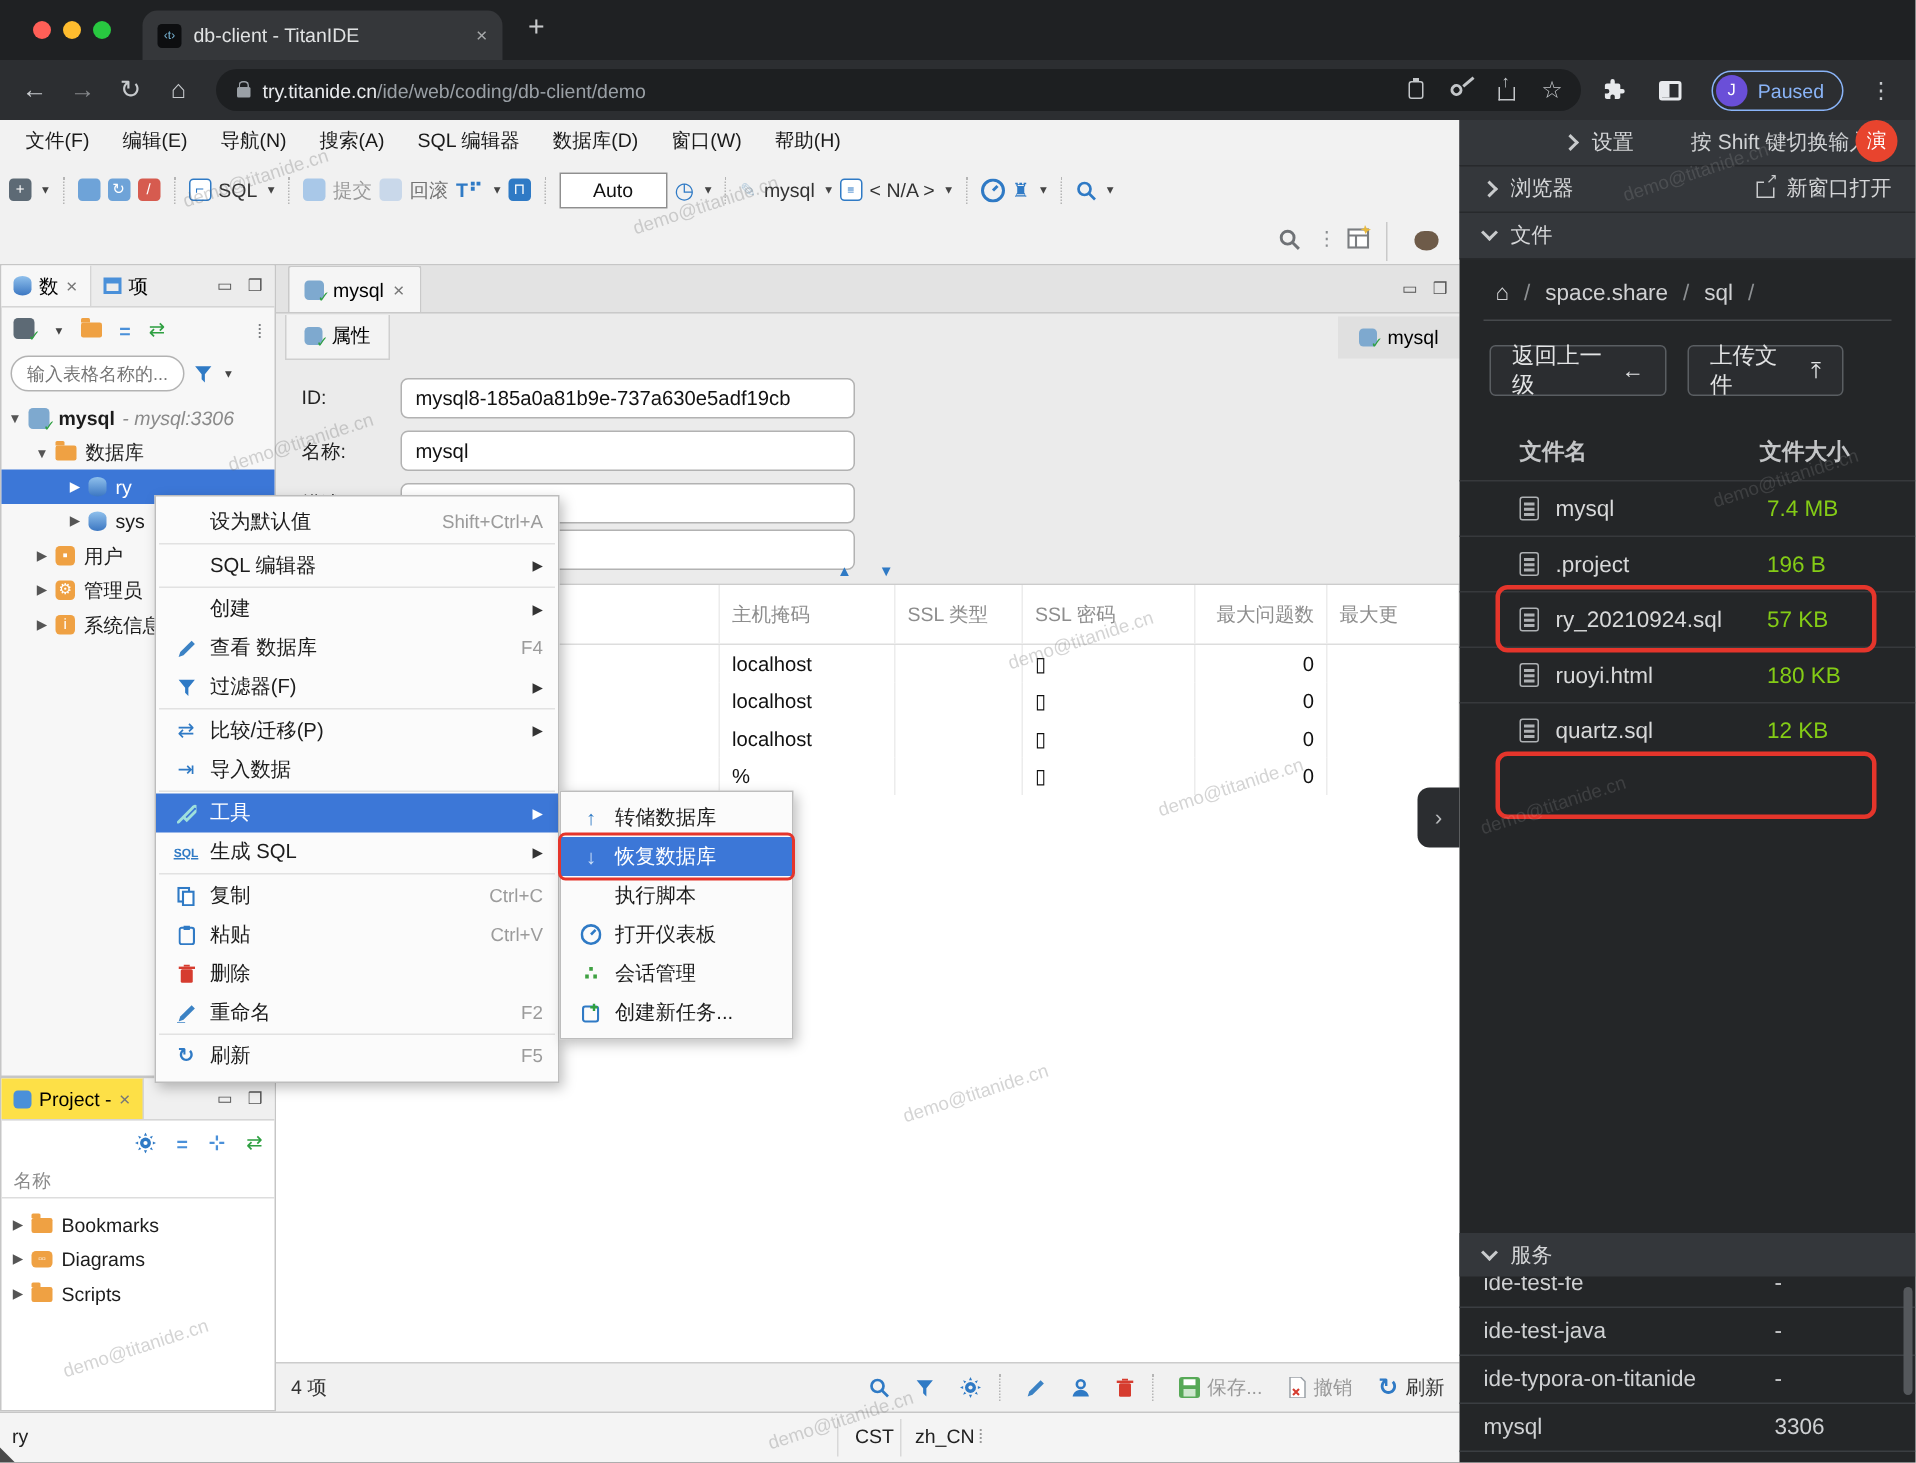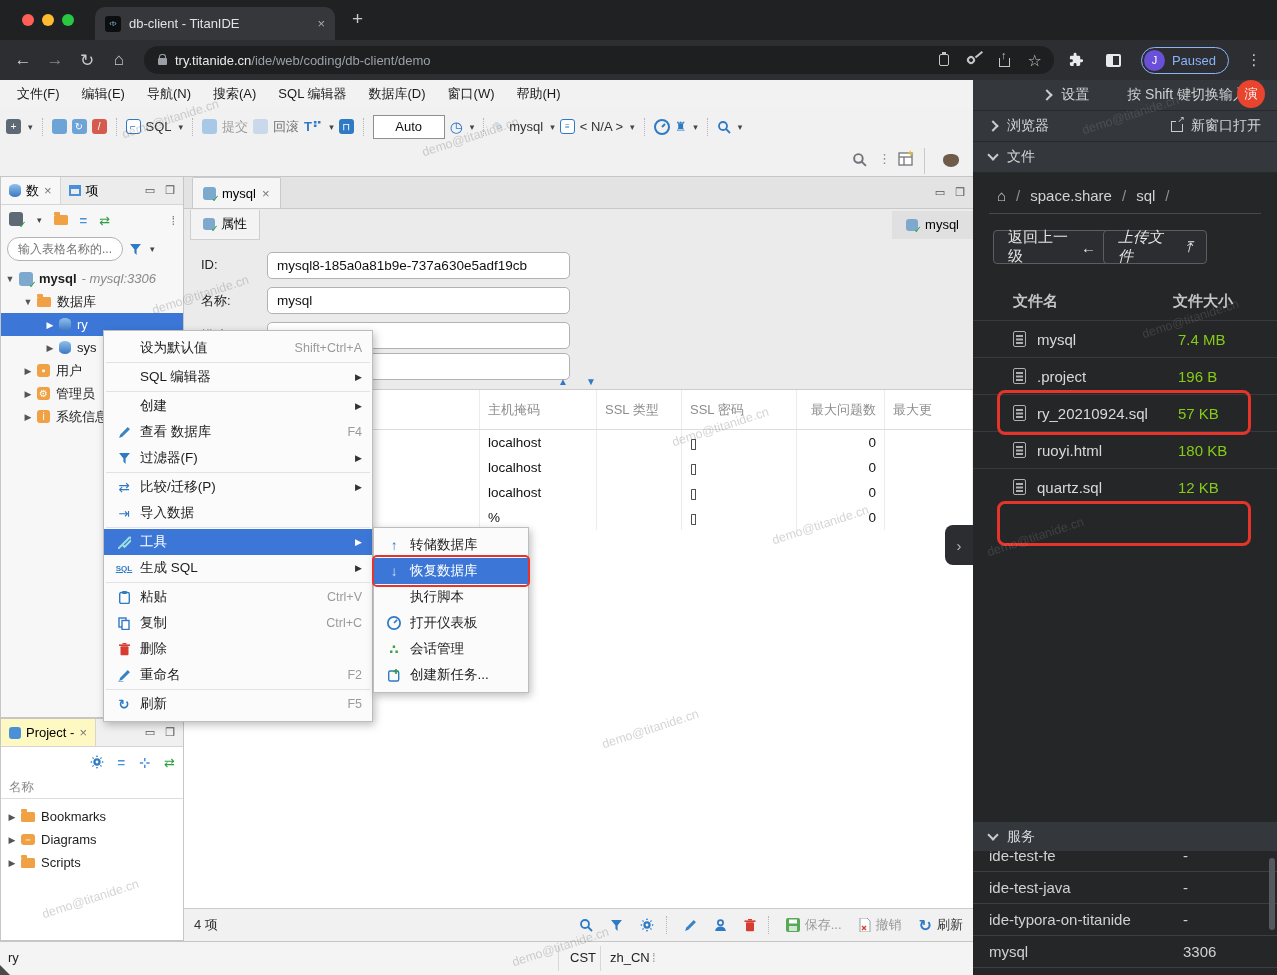--- a/index.html
+++ b/index.html
@@ -342,21 +342,21 @@
         <div class="trow" style="padding-left:22px;">
           <span class="texp">▶</span>
           <span class="chip" style="background:#efa143;width:13px;height:13px;margin-right:6px;">i</span>
           <span>系统信息</span>
         </div>
       </div>
     </div>
 
     <div class="panel" style="left:0;top:638px;width:184px;height:223px;background:#fff;">
       <div class="ptab-row" style="background:#f0f0f0;">
-        <div class="ptab on" style="background:#fef9c3;">
+        <div class="ptab on" style="background:#fde047;">
           <span class="chip" style="background:#4a90d9;width:12px;height:12px;"></span>
           <span>Project -</span>
           <span style="color:#777;">×</span>
         </div>
         <span class="mmx">
             <span>▭</span>
             <span>❒</span>
           </span>
       </div>
       <div class="ptools" style="justify-content:flex-end;gap:14px;">
@@ -595,37 +595,37 @@
           <span class="marr">▶</span>
         </div>
       <div class="mi">
           <span class="mic" style="color:#2f7ac5;font-size:8px;font-weight:bold;text-decoration:underline;">SQL</span>
           <span>生成 SQL</span>
           <span class="marr">▶</span>
         </div>
       <div class="msep"></div>
       <div class="mi">
           <span class="mic">
+            <svg width="12" height="13" viewBox="0 0 12 13">
+              <rect x="1" y="1" width="7" height="9" fill="#fff" stroke="#2f7ac5" stroke-width="1.4"></rect>
+              <rect x="4" y="3.5" width="7" height="9" fill="#fff" stroke="#2f7ac5" stroke-width="1.4"></rect>
+            </svg>
+          </span>
+          <span>复制</span>
+          <span class="msc">Ctrl+C</span>
+        </div>
+      <div class="mi">
+          <span class="mic">
             <svg width="11" height="13" viewBox="0 0 11 13">
               <rect x="0.7" y="1.5" width="9.6" height="11" rx="1.5" fill="none" stroke="#2f7ac5" stroke-width="1.4"></rect>
               <rect x="3.4" y="0" width="4.2" height="3" fill="#2f7ac5"></rect>
             </svg>
           </span>
           <span>粘贴</span>
           <span class="msc">Ctrl+V</span>
-        </div>
-      <div class="mi">
-          <span class="mic">
-            <svg width="12" height="13" viewBox="0 0 12 13">
-              <rect x="1" y="1" width="7" height="9" fill="#fff" stroke="#2f7ac5" stroke-width="1.4"></rect>
-              <rect x="4" y="3.5" width="7" height="9" fill="#fff" stroke="#2f7ac5" stroke-width="1.4"></rect>
-            </svg>
-          </span>
-          <span>复制</span>
-          <span class="msc">Ctrl+C</span>
         </div>
       <div class="mi">
           <span class="mic">
             <svg width="11" height="13" viewBox="0 0 11 13">
               <rect x="1.5" y="3.2" width="8" height="9" rx="1" fill="#d63c2f"></rect>
               <rect x="0" y="1.4" width="11" height="1.6" fill="#d63c2f"></rect>
               <rect x="3.5" y="0" width="4" height="1.4" fill="#d63c2f"></rect>
             </svg>
           </span>
           <span>删除</span>
@@ -716,21 +716,21 @@
       <span class="sl">/</span>
       <span>sql</span>
       <span class="sl">/</span>
     </div>
     <div class="crumb-line"></div>
 
     <div class="sbtn" style="left:20px;top:150px;width:118px;">
       <span>返回上一级</span>
         <span>←</span>
     </div>
-    <div class="sbtn" style="left:130px;top:150px;width:104px;font-style:italic;">
+    <div class="sbtn" style="left:152px;top:150px;width:104px;">
       <span>上传文件</span>
         <span>⤒</span>
     </div>
 
     <div class="fhead">
       <span style="position:absolute;left:40px;">文件名</span>
       <span style="position:absolute;left:200px;">文件大小</span>
     </div>
 
     <div class="frows">

